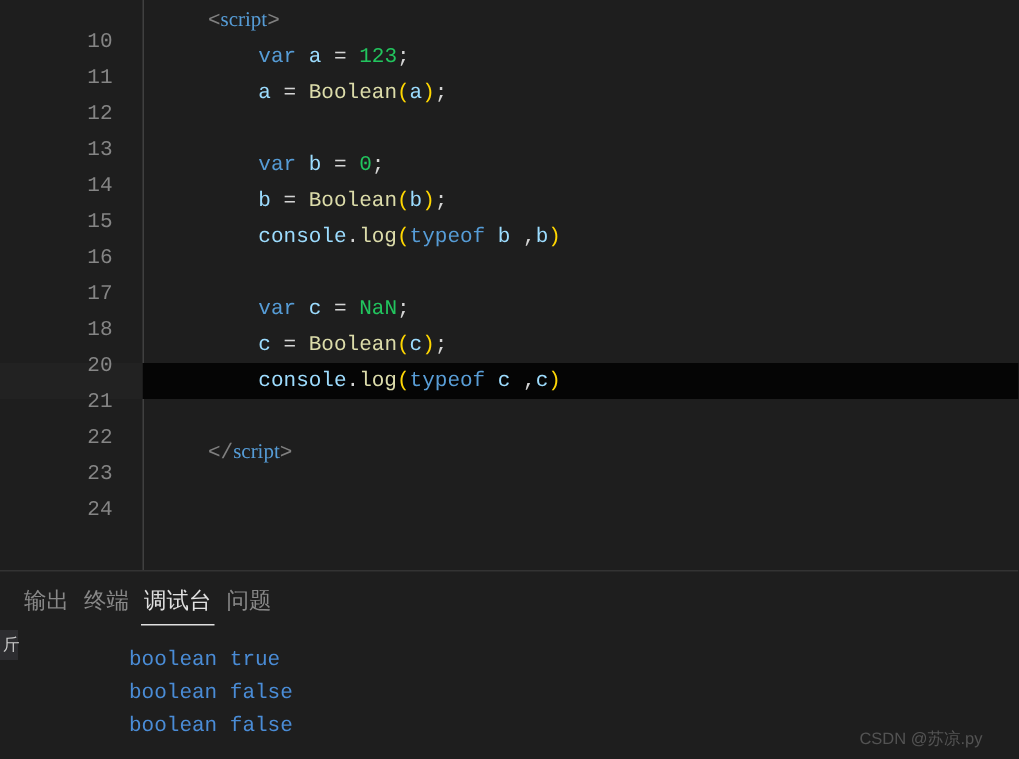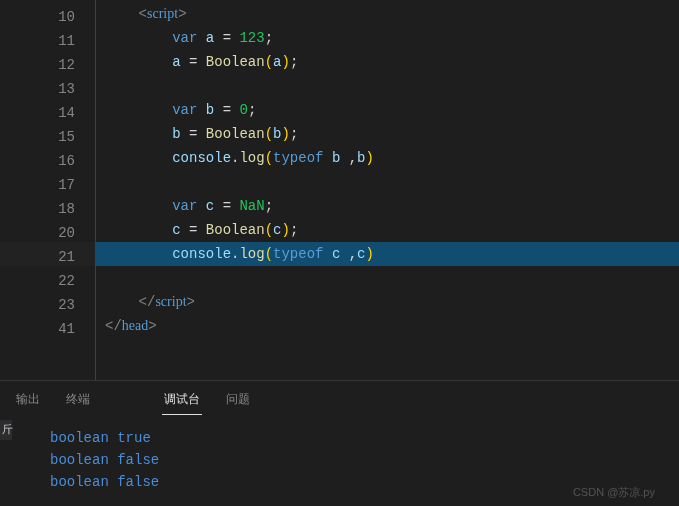--- a/index.html
+++ b/index.html
@@ -17,42 +17,42 @@
   display: flex;
   height: 380px;
 }
 .gutter {
   width: 95px;
   padding-right: 20px;
   text-align: right;
   color: #858585;
   background: #1e1e1e;
   line-height: 24px;
-  padding-top: 5px;
+  padding-top: 16px;
   user-select: none;
 }
 .gutter .ln { height: 24px; }
 .code {
   flex: 1;
   position: relative;
   line-height: 24px;
   padding-top: 2px;
   border-left: 0;
 }
 .code::before {
   content: "";
   position: absolute;
   left: 0;
   top: 0;
   bottom: 0;
   width: 1px;
   background: #404040;
 }
 .line { height: 24px; white-space: pre; padding-left: 10px; position: relative; }
-.line.hl { background: #0c4a6e; }
+.line.hl { background: #000000; }
 .line.hl::after {
   content: "";
   position: absolute;
   right: 0; top: 0; bottom: 0; left: -95px;
   background: rgba(255,255,255,0.02);
   pointer-events: none;
 }
 .tag { color: #808080; }
 .tagname { color: #569cd6; font-family: Liberation Serif, serif; }
 .kw { color: #569cd6; }
@@ -62,37 +62,37 @@
 .obj { color: #9cdcfe; }
 .par { color: #ffd700; }
 .plain { color: #d4d4d4; }
 .panel {
   background: #1e1e1e;
   border-top: 1px solid #333;
 }
 .tabs {
   display: flex;
   padding: 6px 14px 0 14px;
-  gap: 22px;
+  gap: 6px;
   font-family: "Microsoft YaHei", sans-serif;
-  font-size: 12px;
+  font-size: 15px;
   color: #888;
 }
 .tab {
   padding: 4px 2px 6px 2px;
   cursor: pointer;
 }
 .tab.active {
   color: #e0e0e0;
   border-bottom: 1px solid #e0e0e0;
-  margin-left: 48px;
 }
 .console {
   padding: 12px 18px 12px 50px;
   line-height: 22px;
+  margin-left: 36px;
 }
 .console .out { color: #4a8cd6; }
 .sidebar-stub {
   position: absolute;
   left: 0;
   top: 420px;
   width: 12px;
   height: 20px;
   background: #2d2d30;
   color: #ccc;
@@ -121,37 +121,36 @@
       <div class="ln">13</div>
       <div class="ln">14</div>
       <div class="ln">15</div>
       <div class="ln">16</div>
       <div class="ln">17</div>
       <div class="ln">18</div>
       <div class="ln">20</div>
       <div class="ln">21</div>
       <div class="ln">22</div>
       <div class="ln">23</div>
-      <div class="ln">41</div>
+      <div class="ln">24</div>
     </div>
   <div class="code" id="code">
       <div class="line">    <span class="tag">&lt;</span><span class="tagname">script</span><span class="tag">&gt;</span></div>
       <div class="line">        <span class="kw">var</span><span class="plain"> </span><span class="id">a</span><span class="plain"> = </span><span class="num">123</span><span class="plain">;</span></div>
       <div class="line">        <span class="id">a</span><span class="plain"> = </span><span class="fn">Boolean</span><span class="par">(</span><span class="id">a</span><span class="par">)</span><span class="plain">;</span></div>
       <div class="line"></div>
       <div class="line">        <span class="kw">var</span><span class="plain"> </span><span class="id">b</span><span class="plain"> = </span><span class="num">0</span><span class="plain">;</span></div>
       <div class="line">        <span class="id">b</span><span class="plain"> = </span><span class="fn">Boolean</span><span class="par">(</span><span class="id">b</span><span class="par">)</span><span class="plain">;</span></div>
       <div class="line">        <span class="obj">console</span><span class="plain">.</span><span class="fn">log</span><span class="par">(</span><span class="kw">typeof</span><span class="plain"> </span><span class="id">b</span><span class="plain"> ,</span><span class="id">b</span><span class="par">)</span></div>
       <div class="line"></div>
       <div class="line">        <span class="kw">var</span><span class="plain"> </span><span class="id">c</span><span class="plain"> = </span><span class="num">NaN</span><span class="plain">;</span></div>
       <div class="line">        <span class="id">c</span><span class="plain"> = </span><span class="fn">Boolean</span><span class="par">(</span><span class="id">c</span><span class="par">)</span><span class="plain">;</span></div>
       <div class="line hl">        <span class="obj">console</span><span class="plain">.</span><span class="fn">log</span><span class="par">(</span><span class="kw">typeof</span><span class="plain"> </span><span class="id">c</span><span class="plain"> ,</span><span class="id">c</span><span class="par">)</span></div>
       <div class="line"></div>
       <div class="line">    <span class="tag">&lt;/</span><span class="tagname">script</span><span class="tag">&gt;</span></div>
-      <div class="line"><span class="tag">&lt;/</span><span class="tagname">head</span><span class="tag">&gt;</span></div>
     </div>
 </div>
 
 <div class="panel">
   <div class="tabs">
     <div class="tab">输出</div>
     <div class="tab">终端</div>
     <div class="tab active">调试台</div>
     <div class="tab">问题</div>
   </div>

